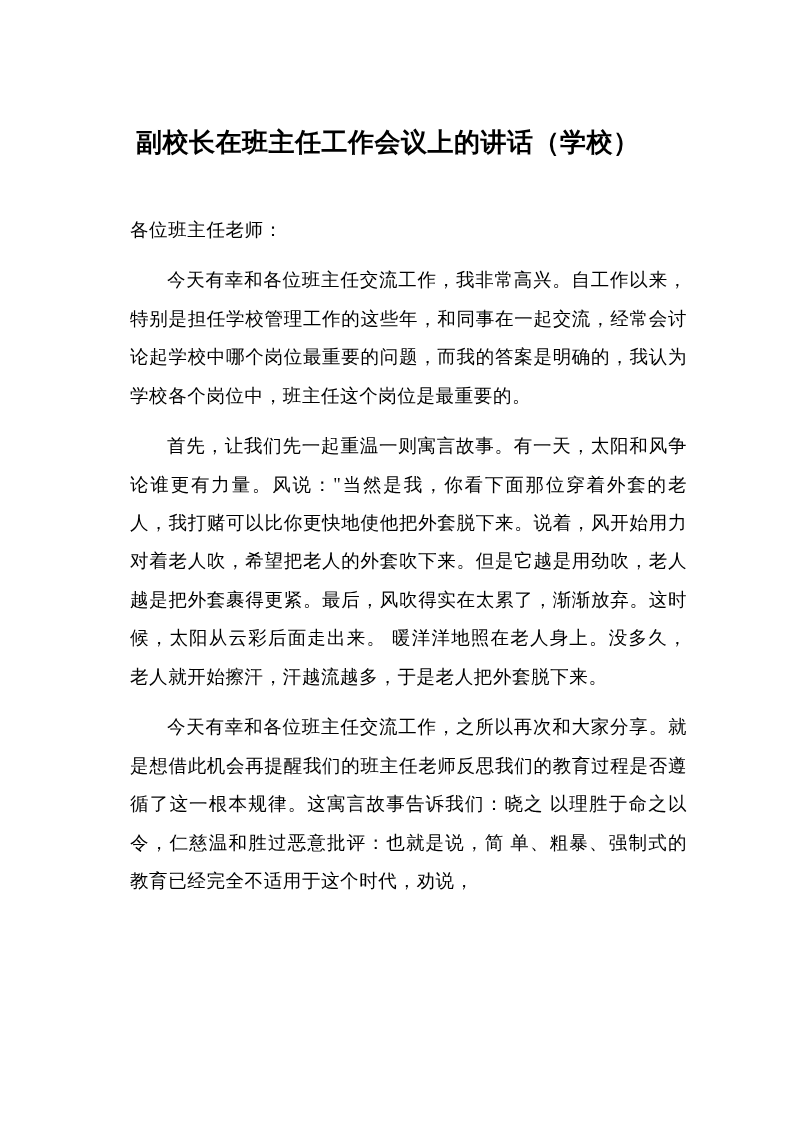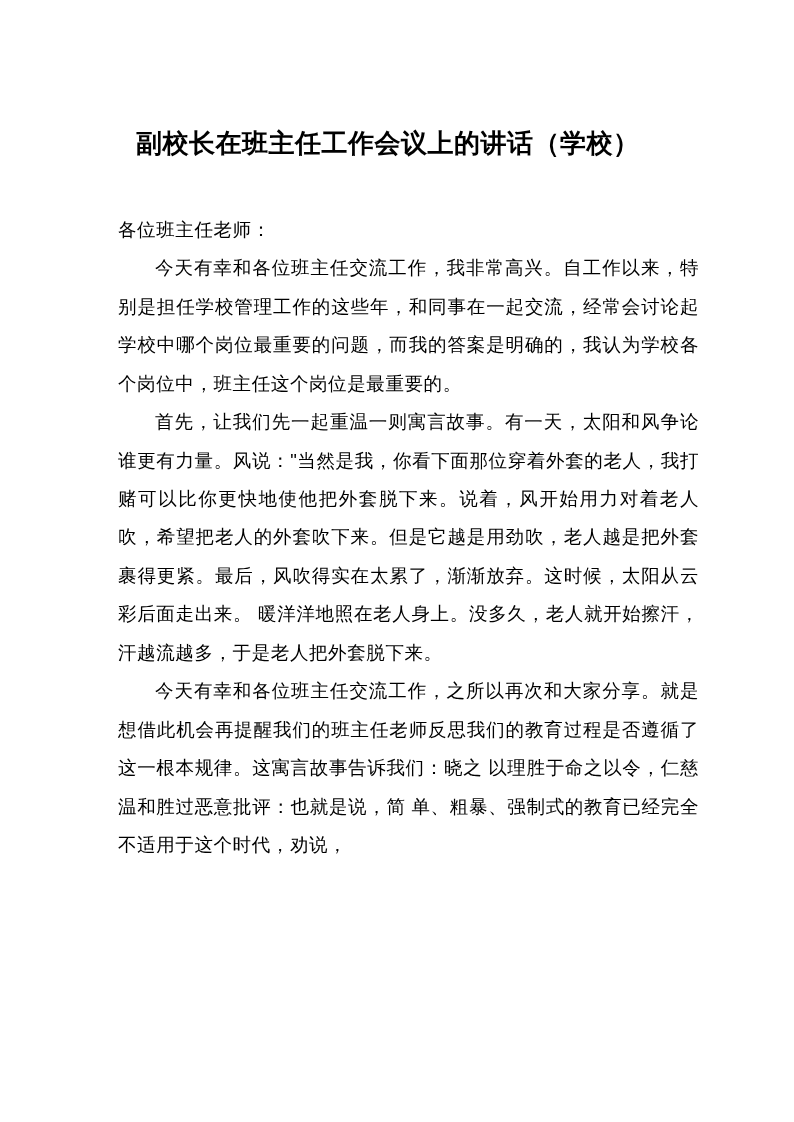--- a/index.html
+++ b/index.html
@@ -16,40 +16,41 @@
   }
   .page {
     position: relative;
     width: 794px;
     height: 1122px;
     box-sizing: border-box;
     padding: 118px 95px 60px 118px;
     background: #ffffff;
   }
   .doc-title {
-    font-family: Liberation Sans, sans-serif;
+    font-family: Liberation Serif, serif;
     font-size: 26px;
     font-weight: bold;
     line-height: 1.95;
     text-align: left;
     letter-spacing: 0.5px;
     margin: 0 0 42px 0;
     padding-left: 18px;
     padding-right: 10px;
   }
   .doc-body {
     font-family: "Liberation Sans", "DejaVu Sans", sans-serif;
     font-size: 18.5px;
     line-height: 2.08;
     letter-spacing: 0.6px;
     text-align: justify;
     text-justify: inter-ideograph;
   }
   .doc-body p {
-    margin: 0;
+    margin: 12px;
+    font-family: Liberation Serif, serif;
   }
   .indent {
     text-indent: 2em;
   }
 </style>
 </head>
 <body>
 
 <div class="page">
 

